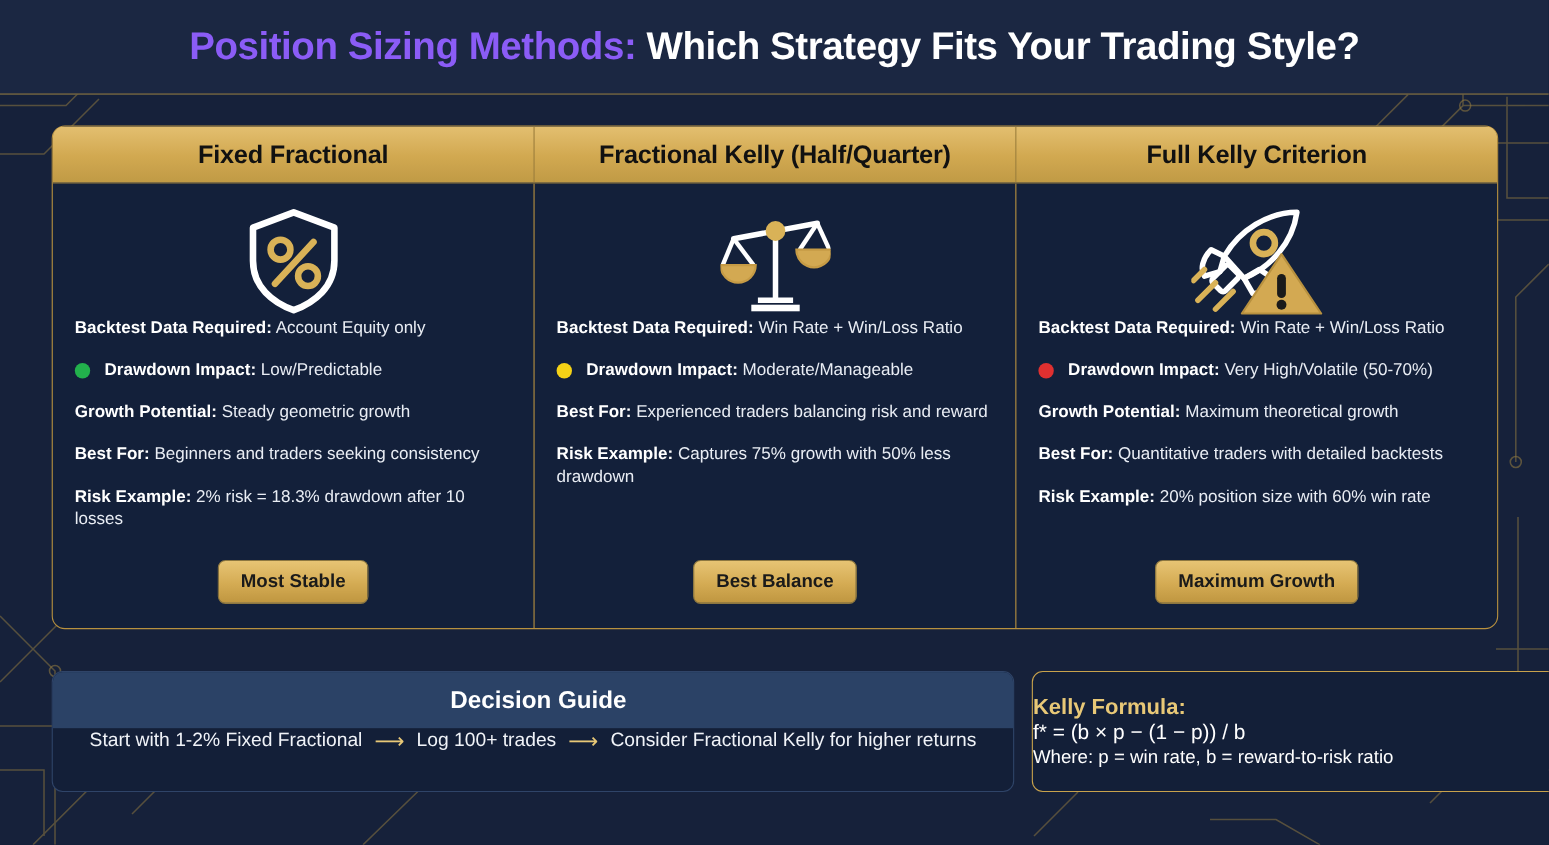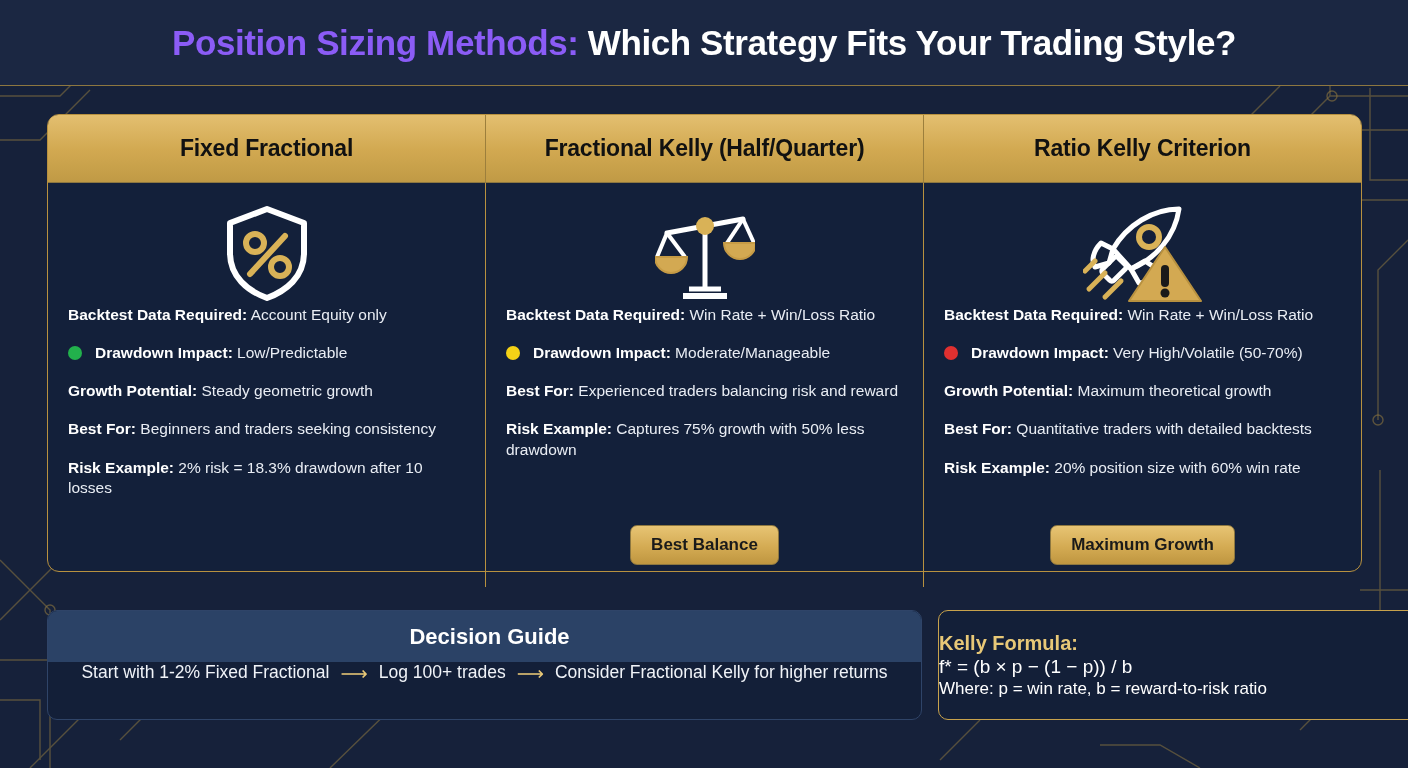--- a/index.html
+++ b/index.html
@@ -25,21 +25,21 @@
   .title-gold{ color:#8b5cf6; }
   .title-white{ color:#ffffff; }
 
   
   .compare-card{
     position:absolute; left:47px; top:114px; width:1315px; height:458px; z-index:3;
     border:1.5px solid #b8913f; border-radius:12px;
     background:#13203a;
   }
   .card-head-row{
-    display:flex; height:68px; width:100%;
+    display:flex; height:52px; width:100%;
     background:linear-gradient(180deg,#e3bf70 0%,#d2a951 52%,#c09a45 100%);
     border-radius:10px 10px 0 0;
     border-bottom:1.5px solid #8d7740;
     overflow:hidden;
   }
   .card-head{
     flex:1 1 0; display:flex; align-items:center; justify-content:center;
     font-size:23px; font-weight:bold; color:#111111; letter-spacing:-0.2px;
   }
   .card-head + .card-head{ border-left:1.5px solid #9c7f3c; }
@@ -145,21 +145,21 @@
     <span class="title-gold">Position Sizing Methods:</span>
     <span class="title-white">Which Strategy Fits Your Trading Style?</span>
   </div>
 </div>
 
 <div class="compare-card">
 
   <div class="card-head-row">
     <div class="card-head">Fixed Fractional</div>
     <div class="card-head">Fractional Kelly (Half/Quarter)</div>
-    <div class="card-head">Ratio Kelly Criterion</div>
+    <div class="card-head">Full Kelly Criterion</div>
   </div>
 
   <div class="card-body-row">
 
     <div class="col">
       <div class="icon-wrap">
         <svg width="90" height="100" viewBox="0 0 90 100">
           <path d="M45 6 L82 20 L82 50 C82 74 64 88 45 95 C26 88 8 74 8 50 L8 20 Z" fill="none" stroke="#ffffff" stroke-width="6" stroke-linejoin="round"></path>
           <circle cx="33" cy="40" r="9" fill="none" stroke="#d9b257" stroke-width="6"></circle>
           <circle cx="58" cy="64" r="9" fill="none" stroke="#d9b257" stroke-width="6"></circle>
@@ -181,20 +181,23 @@
           <span class="val">Steady geometric growth</span></span>
         </div>
         <div class="row">
           <span class="txt"><span class="lbl">Best For:</span>
           <span class="val">Beginners and traders seeking consistency</span></span>
         </div>
         <div class="row wrap">
           <span class="txt"><span class="lbl">Risk Example:</span>
           <span class="val">2% risk = 18.3% drawdown after 10 losses</span></span>
         </div>
+      </div>
+      <div class="badge-wrap">
+        <div class="badge">Most Stable</div>
       </div>
     </div>
 
     <div class="col">
       <div class="icon-wrap">
         <svg width="100" height="100" viewBox="0 0 100 100">
           <line x1="50" y1="18" x2="50" y2="86" stroke="#ffffff" stroke-width="5"></line>
           <line x1="34" y1="86" x2="66" y2="86" stroke="#ffffff" stroke-width="5"></line>
           <rect x="28" y="90" width="44" height="6" fill="#ffffff"></rect>
           <line x1="12" y1="30" x2="88" y2="16" stroke="#ffffff" stroke-width="5" stroke-linecap="round"></line>

